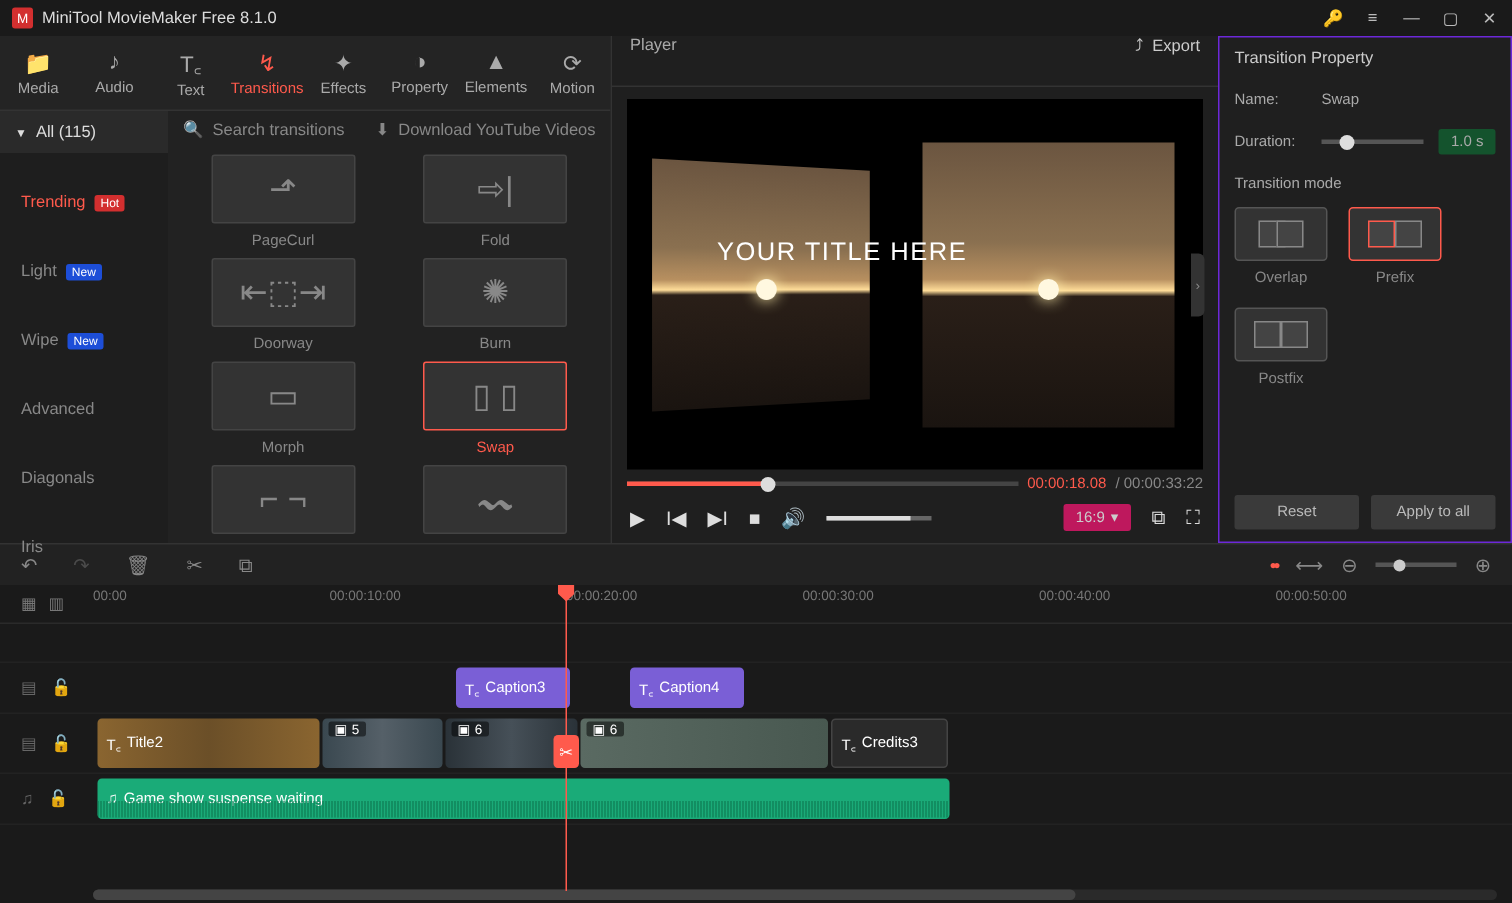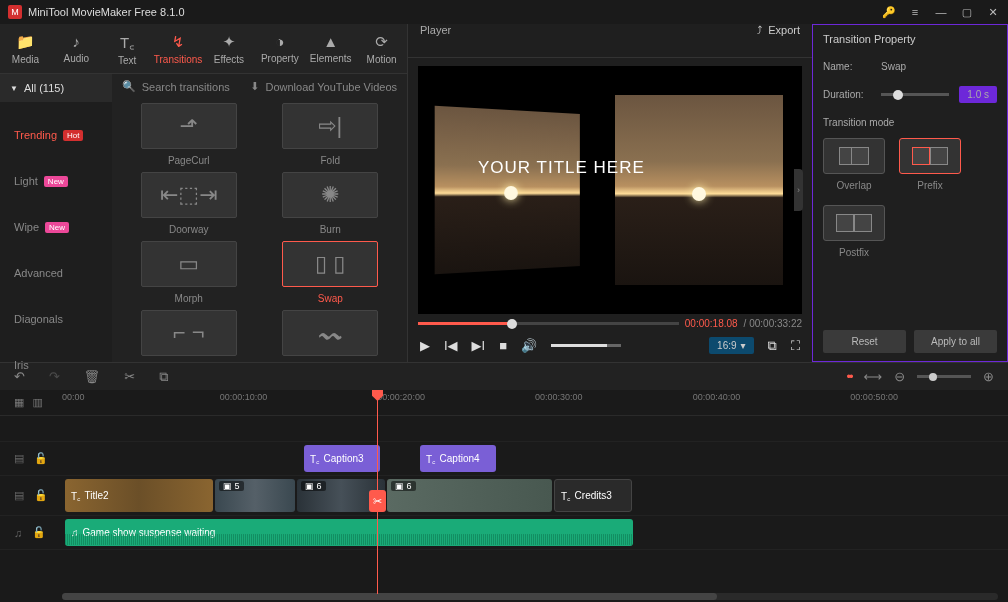--- a/index.html
+++ b/index.html
@@ -24,21 +24,21 @@
 .tool-tab .ticon { font-size: 15px; }
 
 .browser { display: flex; flex: 1; min-height: 0; }
 .categories { width: 112px; background: #1e1e1e; }
 .cat-header { padding: 8px 10px; background: #2a2a2a; display: flex; align-items: center; gap: 6px; color: #ddd; }
 .cat-header .tri { font-size: 8px; }
 .cat-item { padding: 7px 14px; color: #888; cursor: pointer; display: flex; align-items: center; gap: 6px; margin-top: 20px; }
 .cat-item.active { color: #ff5a4c; }
 .badge { font-size: 8px; padding: 1px 4px; border-radius: 2px; color: #fff; }
 .badge.hot { background: #d32f2f; }
-.badge.new { background: #ec4899; }
+.badge.new { background: #1d4ed8; }
 
 .thumbs-area { flex: 1; background: #222; display: flex; flex-direction: column; }
 .thumb-toolbar { display: flex; padding: 6px 10px; gap: 20px; color: #888; align-items: center; }
 .thumb-toolbar .search { flex: 1; display: flex; align-items: center; gap: 6px; }
 .thumb-grid { flex: 1; display: grid; grid-template-columns: 1fr 1fr; gap: 6px 20px; padding: 4px 16px; overflow: hidden; align-content: start; }
 .thumb { display: flex; flex-direction: column; align-items: center; gap: 6px; }
 .thumb .box { width: 96px; height: 46px; background: #333; border: 1px solid #444; border-radius: 2px; display: flex; align-items: center; justify-content: center; color: #888; font-size: 22px; }
 .thumb.selected .box { border: 1px solid #ff5a4c; }
 .thumb .label { font-size: 10px; color: #888; }
 .thumb.selected .label { color: #ff5a4c; }
@@ -59,30 +59,30 @@
 .seekbar { flex: 1; height: 3px; background: #444; position: relative; }
 .seekbar .fill { position: absolute; left: 0; top: 0; height: 100%; width: 36%; background: #ff5a4c; }
 .seekbar .knob { position: absolute; left: 36%; top: 50%; transform: translate(-50%,-50%); width: 10px; height: 10px; border-radius: 50%; background: #ddd; }
 .time-cur { color: #ff5a4c; font-size: 10px; }
 .time-dur { color: #888; font-size: 10px; }
 .controls { display: flex; align-items: center; gap: 14px; padding: 8px 12px; }
 .ctrl { color: #ddd; cursor: pointer; font-size: 13px; }
 .vol-slider { width: 70px; height: 3px; background: #666; position: relative; }
 .vol-slider .vfill { position: absolute; left: 0; top: 0; width: 80%; height: 100%; background: #ddd; }
 .spacer { flex: 1; }
-.aspect { background: #0c4a6e; padding: 3px 8px; font-size: 10px; display: flex; align-items: center; gap: 4px; border-radius: 2px; }
+.aspect { background: #be185d; padding: 3px 8px; font-size: 10px; display: flex; align-items: center; gap: 4px; border-radius: 2px; }
 
 
 .prop-panel { width: 196px; background: #1f1f1f; border: 1px solid #6d28d9; display: flex; flex-direction: column; padding: 8px 10px; }
 .prop-title { color: #ccc; margin-bottom: 16px; font-size: 11px; }
 .prop-row { display: flex; align-items: center; margin-bottom: 14px; gap: 10px; font-size: 10px; color: #aaa; }
 .prop-row .pl { width: 48px; }
 .dur-slider { flex: 1; height: 3px; background: #555; position: relative; }
 .dur-slider .dk { position: absolute; left: 25%; top: 50%; transform: translate(-50%,-50%); width: 10px; height: 10px; background: #ddd; border-radius: 50%; }
-.dur-val { background: #6d28d9; padding: 3px 8px; border-radius: 2px; font-size: 10px; }
+.dur-val { background: #14532d; padding: 3px 8px; border-radius: 2px; font-size: 10px; }
 .mode-label { font-size: 10px; color: #aaa; margin-bottom: 10px; }
 .mode-grid { display: flex; gap: 14px; flex-wrap: wrap; }
 .mode-item { display: flex; flex-direction: column; align-items: center; gap: 6px; }
 .mode-box { width: 62px; height: 36px; background: #333; border: 1px solid #555; border-radius: 3px; display: flex; align-items: center; justify-content: center; }
 .mode-item.selected .mode-box { border: 1px solid #ff5a4c; }
 .mode-inner { display: flex; }
 .mode-sq { width: 18px; height: 18px; border: 1px solid #888; background: #444; }
 .mode-item .ml { font-size: 10px; color: #888; }
 .prop-spacer { flex: 1; }
 .prop-btns { display: flex; gap: 8px; }

